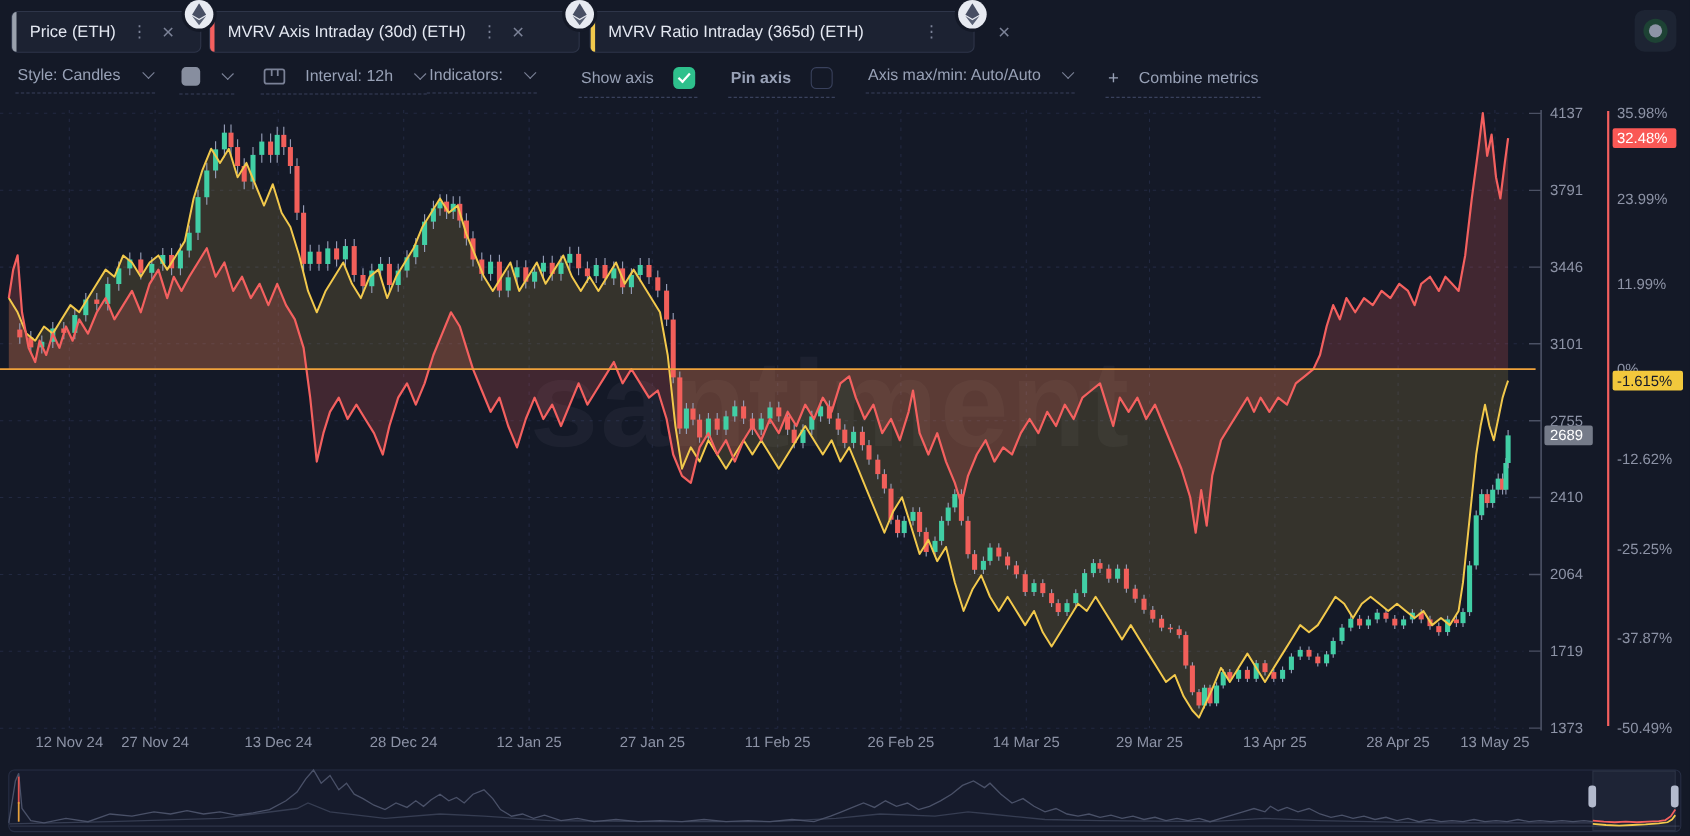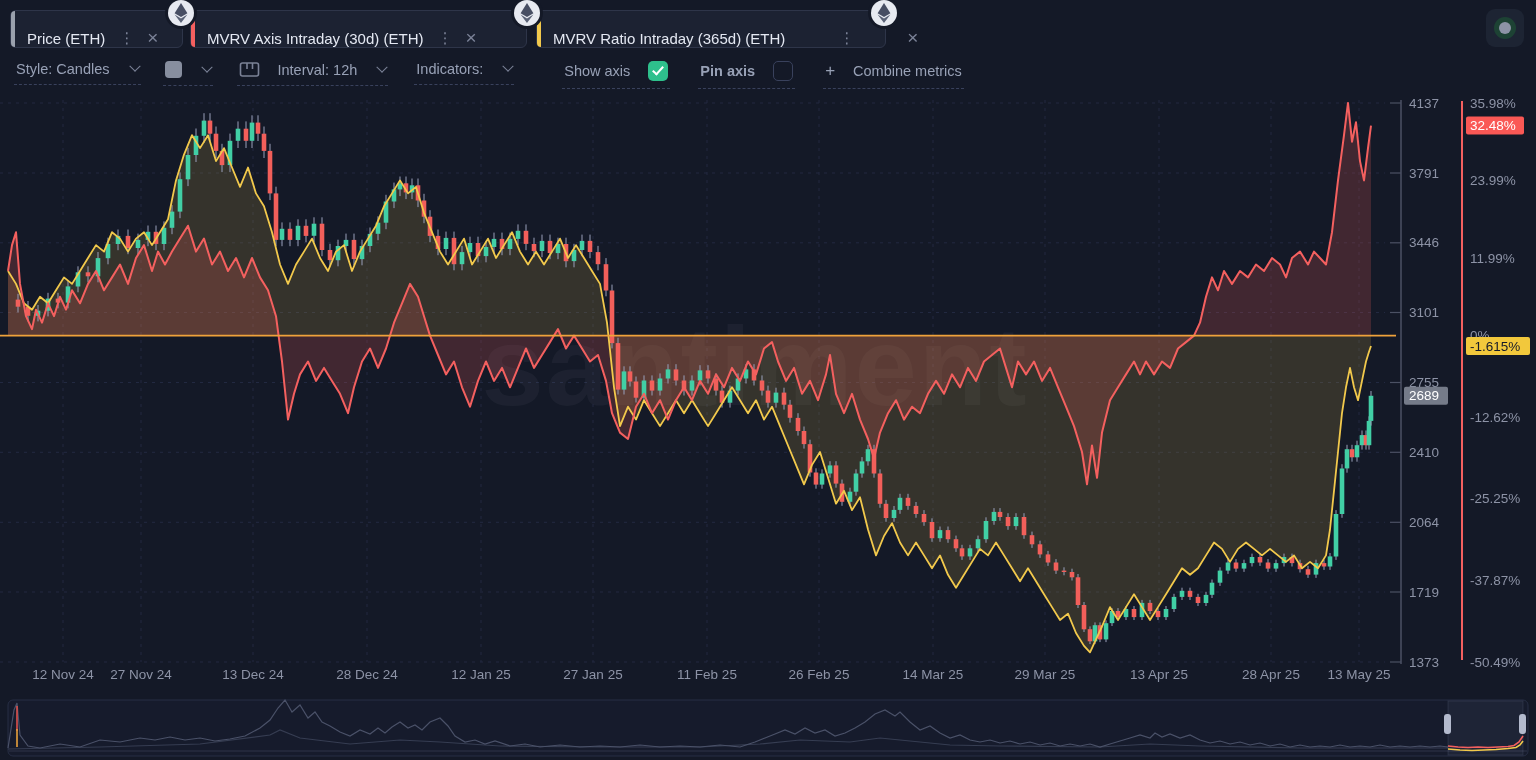--- a/index.html
+++ b/index.html
@@ -2,21 +2,21 @@
 <html><head>
 <meta charset="utf-8">
 <style>
   html,body{margin:0;padding:0;background:#141927;width:1536px;height:760px;overflow:hidden;
     font-family:"Liberation Sans",sans-serif;-webkit-font-smoothing:antialiased;}
   .stage{position:relative;width:1536px;height:760px;}
   svg text{font-family:"Liberation Sans",sans-serif;}
   
   .tabs{position:absolute;left:0;top:0;width:1536px;height:56px;z-index:5;}
   .tab{position:absolute;top:10px;height:38px;box-sizing:border-box;background:#1c2232;
-    border:1px solid #2e3549;border-radius:6px;display:flex;align-items:flex-end;
+    border:1px solid #2e3549;border-radius:6px;display:flex;align-items:center;
     padding:0 10px 0 16px;color:#e4e8f2;font-size:15px;}
   .tab .accent{position:absolute;left:0;top:0;bottom:0;width:4px;border-radius:6px 0 0 6px;}
   .tab .lbl{white-space:nowrap;}
   .tab .kebab{color:#7b8297;font-size:15px;margin:0 12px 0 14px;cursor:pointer;letter-spacing:1px;}
   .tab .close{color:#7b8297;font-size:19px;line-height:1;cursor:pointer;}
   .eth-badge{position:absolute;top:0;width:26px;height:26px;border-radius:50%;background:#e7eaf1;
     box-shadow:0 0 0 3px #141927;display:flex;align-items:center;justify-content:center;z-index:6;}
   .rec-btn{position:absolute;right:12px;top:9px;width:38px;height:38px;border-radius:9px;
     background:#1d2433;display:flex;align-items:center;justify-content:center;cursor:pointer;}
   .rec-ring{width:22px;height:22px;border-radius:50%;background:#1d4234;display:flex;align-items:center;justify-content:center;}
@@ -559,31 +559,35 @@
     </div>
     <div class="tb-item" style="margin-left:24px;text-align:right;">
       <svg width="21" height="17" viewBox="0 0 21 17">
         <rect x="1.5" y="2" width="18" height="13" rx="2" fill="none" stroke="#7b8297" stroke-width="1.6"></rect>
         <line x1="8" y1="2" x2="8" y2="8" stroke="#7b8297" stroke-width="1.6"></line>
         <line x1="13.5" y1="2" x2="13.5" y2="8" stroke="#7b8297" stroke-width="1.6"></line>
       </svg>
       <span>Interval: 12h</span>
       <span class="chev"></span>
     </div>
-    <div class="tb-item" style="margin-left:26px;">
+    <div class="tb-item" style="">
       <span>Indicators:</span>
       <span class="chev"></span>
     </div>
-    <div class="tb-item" style="margin-left:48px;">
+    <div class="tb-item" style="margin-left:38px;">
       <span>Show axis</span>
       <span class="cbx on"></span>
     </div>
     <div class="tb-item" style="margin-left:28px;font-weight:bold;">
       <span>Pin axis</span>
       <span class="cbx off"></span>
     </div>
     <div class="tb-item" style="margin-left:28px;">
+      <span>Axis max/min: Auto/Auto</span>
+      <span class="chev"></span>
+    </div>
+    <div class="tb-item" style="margin-left:28px;">
       <span style="font-size:17px;">+</span>
       <span>Combine metrics</span>
     </div>
   </div>
 
 </div>
 
 </body></html>

